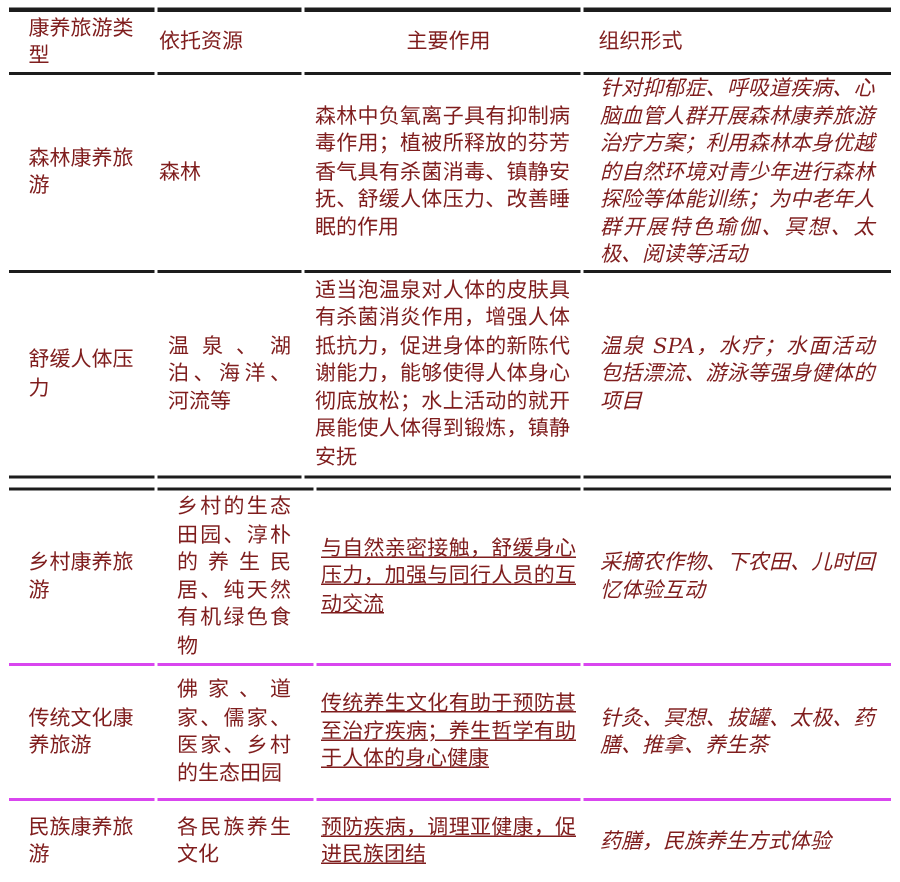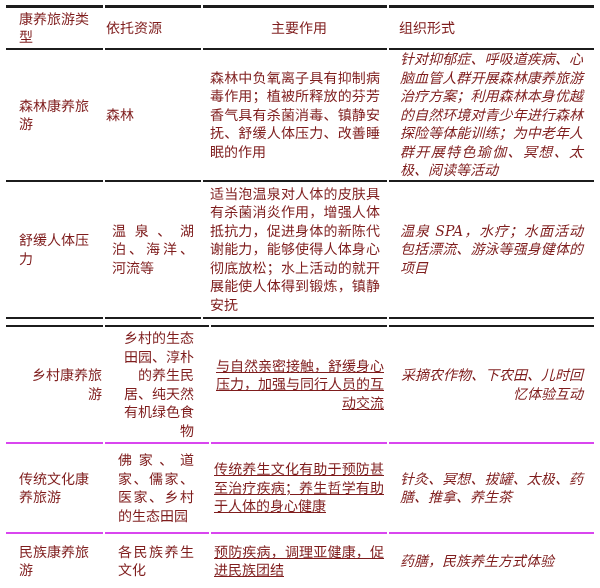--- a/index.html
+++ b/index.html
@@ -39,21 +39,21 @@
     border-top: 3px solid #1c1c1c;
     border-bottom: 2px solid #1c1c1c;
     height: 38px;
   }
   .t1 td { border-bottom: 2px solid #1c1c1c; }
   .t1 .r1 td { height: 128px; }
   .t1 .r2 td { height: 133px; }
   
   .t2 { margin-top: 6px; }
   .t2 td { border-bottom: 2px solid #d946ef; }
-  .t2 .r3 td { border-top: 2px solid #1c1c1c; height: 113px; text-align: right; }
+  .t2 .r3 td { border-top: 2px solid #1c1c1c; height: 113px; }
   .t2 .r4 td { height: 86px; }
   .t2 .r5 td { height: 52px; }
   
   .c1 { text-align: left; padding-left: 13px; }
   .center { text-align: left; }
   .jc {
     text-align: justify;
     text-justify: inter-ideograph;
     overflow-wrap: break-word;
   }

